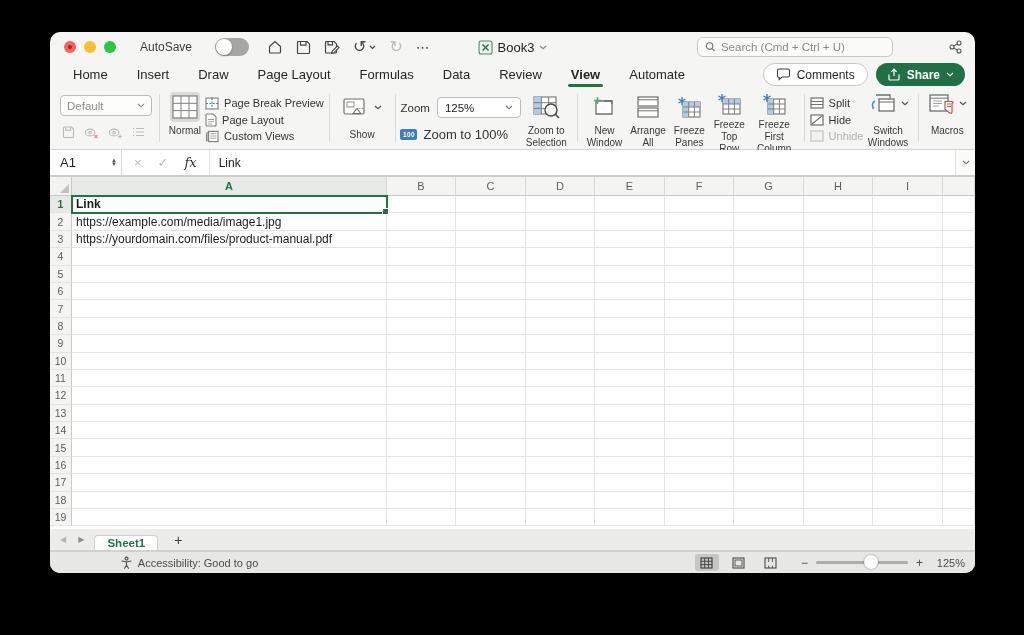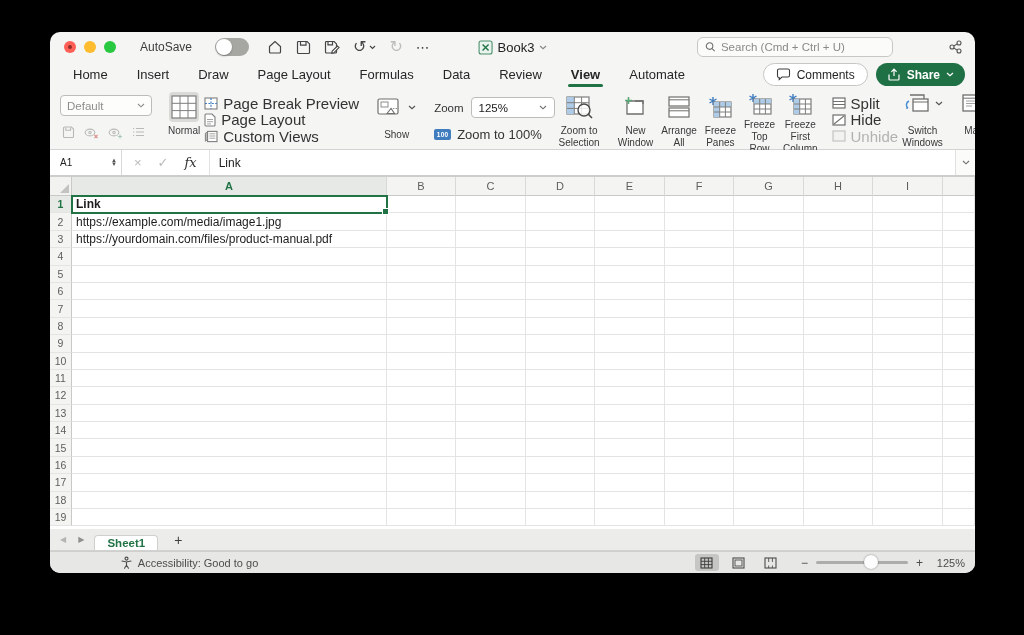--- a/index.html
+++ b/index.html
@@ -54,39 +54,39 @@
   .rb-big-icon { height:30px; display:flex; align-items:center; justify-content:center; }
   .rb-big-label { font-size:10px; color:#383838; text-align:center; line-height:1.18; margin-top:3px; }
   .rb-icon-sel { background:#dadad8; border-radius:4px; padding:2px; }
   .sheetview { width:100px; padding:6px 2px 0 6px; }
   .sv-dropdown { width:92px; height:21px; border:1px solid #bcbcba; border-radius:4px; background:#fdfdfc;
     display:flex; align-items:center; padding:0 6px; justify-content:space-between; }
   .sv-dropdown span { font-size:11.5px; color:#8d8d8b; }
   .sv-icons { display:flex; gap:9px; margin-top:10px; padding-left:2px; }
   .views-stack { display:flex; flex-direction:column; gap:2.5px; padding-top:7px; }
   .stack-item { display:flex; align-items:center; gap:5px; height:14px; }
-  .stack-label { font-size:15px; color:#333; white-space:nowrap; }
+  .stack-label { font-size:11px; color:#333; white-space:nowrap; }
   .stack-label.disabled { color:#b2b2b0; }
   .show-group { align-items:center; padding:7px 8px 0; }
   .zoom-group { padding-top:8px; }
   .zoom-row1 { display:flex; align-items:center; gap:7px; }
   .zoom-label { font-size:11.5px; color:#333; }
   .zoom-dd { width:84px; height:21px; border:1px solid #bcbcba; border-radius:4px; background:#fff;
     display:flex; align-items:center; justify-content:space-between; padding:0 7px; }
   .zoom-dd span { font-size:11.5px; color:#222; }
   .zoom-row2 { display:flex; align-items:center; gap:6px; margin-top:9px; }
   .badge100 { width:17px; height:11px; background:#3f7dbf; border-radius:2px; color:#fff; font-size:6.5px;
     font-weight:bold; display:flex; align-items:center; justify-content:center; letter-spacing:.3px; }
   .zoom100-label { font-size:13px; color:#333; }
   .chev-wrap { display:flex; align-items:flex-start; gap:3px; }
 
   
   .formulabar { height:27px; background:#fff; border-bottom:2px solid #cdcdcb; display:flex; align-items:center; position:relative; }
   .namebox { width:72px; height:100%; display:flex; align-items:center; padding:0 4px 0 10px; border-right:1px solid #d8d8d6; }
-  .namebox-text { font-size:10px; color:#222; flex:1; }
+  .namebox-text { font-size:13px; color:#222; flex:1; }
   .stepper { display:flex; flex-direction:column; line-height:.62; color:#555; font-size:6px; }
   .fb-icons { display:flex; align-items:center; gap:16px; padding:0 12px; }
   .fb-x { color:#b9b9b7; font-size:13px; }
   .fb-check { color:#b9b9b7; font-size:13px; }
   .fb-fx { font-family:"DejaVu Serif","Liberation Serif",serif; font-style:italic; font-size:13px; color:#333; }
   .fb-value { font-size:12px; color:#222; border-left:1px solid #e2e2e0; padding-left:9px; flex:1; height:100%; display:flex; align-items:center; }
   .fb-dd { position:absolute; right:0; top:0; width:20px; height:100%; border-left:1px solid #e0e0de; display:flex; align-items:center; justify-content:center; background:#fbfbfa; }
 
   
   .grid { position:relative; background:#fff; height:352px; overflow:hidden; }

